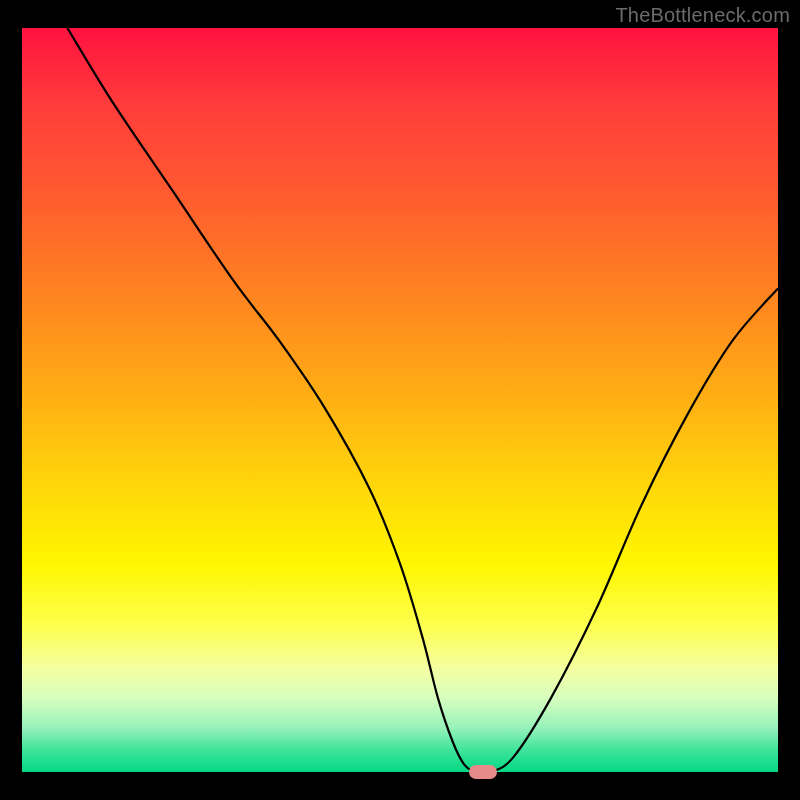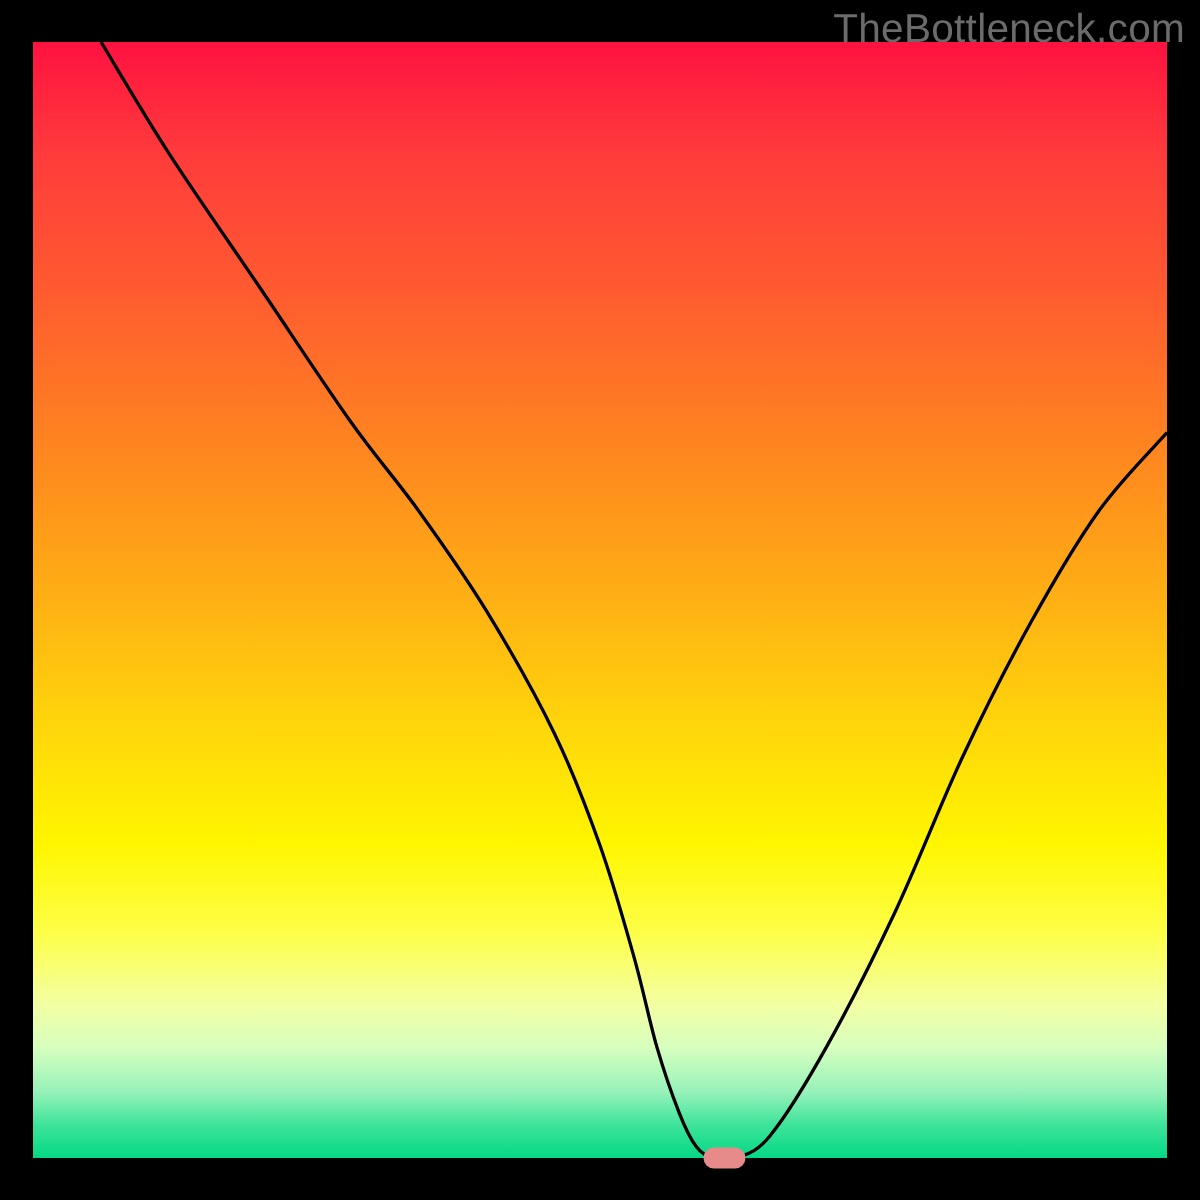--- a/index.html
+++ b/index.html
@@ -15,21 +15,21 @@
     position: relative;
     width: 800px;
     height: 800px;
     background: #000;
   }
   .watermark {
     position: absolute;
     top: 4px;
     right: 10px;
     color: #6b6b6b;
-    font-size: 27px;
+    font-size: 20px;
     font-weight: 500;
     letter-spacing: 0.2px;
     user-select: none;
   }
   .plot-area {
     position: absolute;
     left: 22px;
     top: 28px;
     width: 756px;
     height: 744px;

